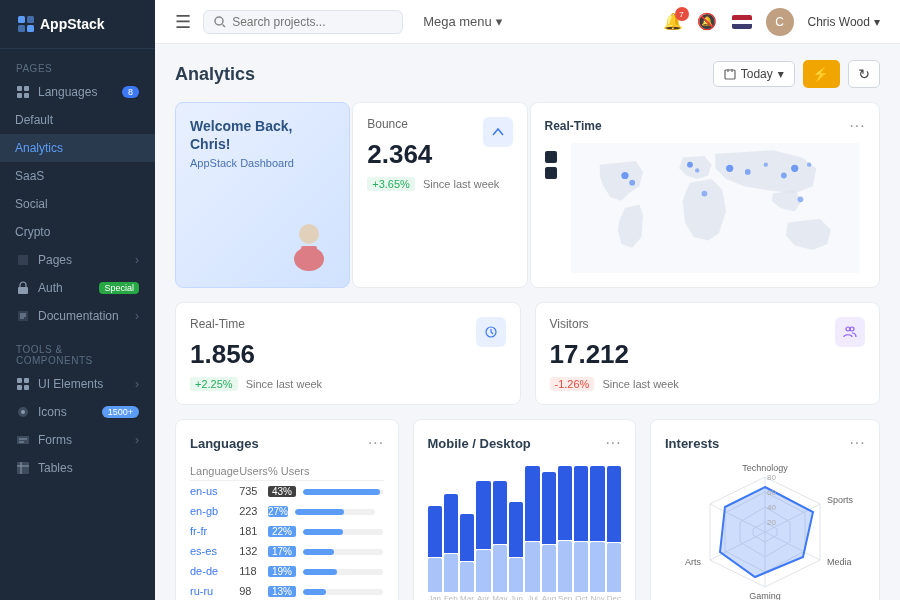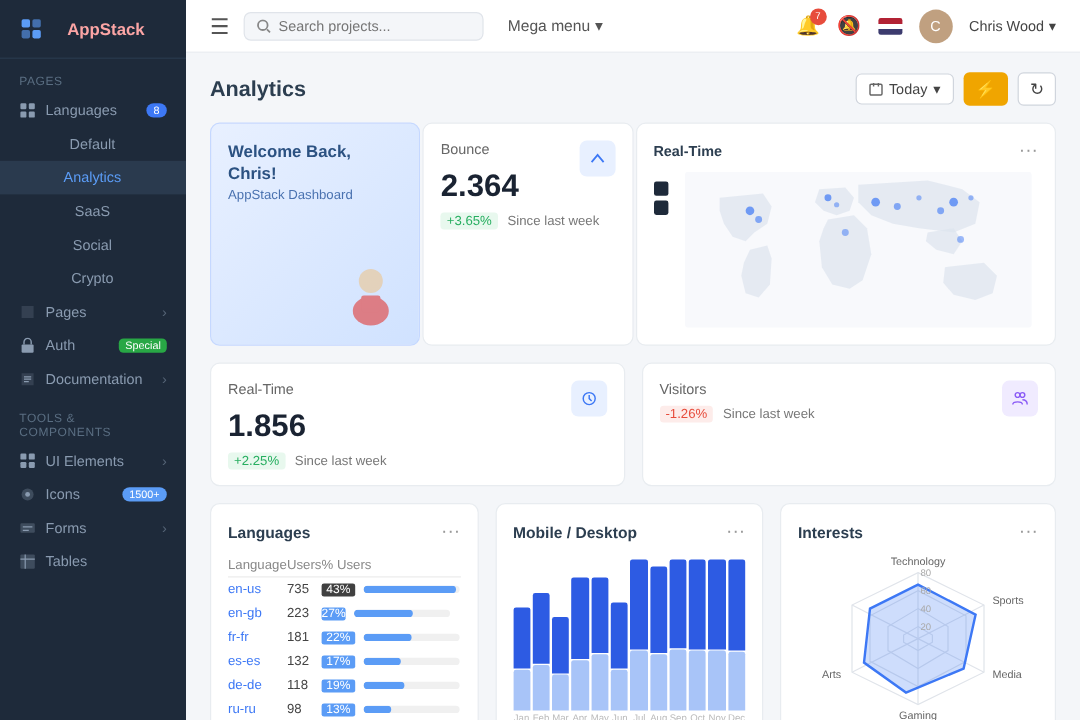--- a/index.html
+++ b/index.html
@@ -1,28 +1,28 @@
 <!DOCTYPE html>
 <html><head>
   <meta charset="utf-8">
   <style>
     * { box-sizing: border-box; margin: 0; padding: 0; }
     body { font-family: -apple-system, BlinkMacSystemFont, 'Segoe UI', sans-serif; font-size: 13px; background: #f4f6f9; color: #333; display: flex; height: 600px; overflow: hidden; }
 
     
     .sidebar { width: 155px; background: #1e2a3a; color: #8a9bb0; display: flex; flex-direction: column; flex-shrink: 0; overflow-y: auto; }
-    .sidebar-logo { display: flex; align-items: center; gap: 20px; padding: 14px 16px; color: #fca5a5; font-weight: 700; font-size: 14px; border-bottom: 1px solid #2a3a4e; }
+    .sidebar-logo { display: flex; align-items: center; gap: 4px; padding: 14px 16px; color: #ffffff; font-weight: 700; font-size: 14px; border-bottom: 1px solid #2a3a4e; }
     .sidebar-logo svg { width: 20px; height: 20px; }
     .sidebar-section-label { font-size: 10px; text-transform: uppercase; color: #5a6e82; padding: 14px 16px 4px; letter-spacing: 0.5px; }
     .sidebar-item { display: flex; align-items: center; gap: 8px; padding: 7px 16px; cursor: pointer; font-size: 12px; color: #8a9bb0; transition: background 0.15s; }
     .sidebar-item.active { color: #5b9cf6; background: #2a3a4e; }
     .sidebar-item .badge { margin-left: auto; background: #3d78f5; color: #fff; border-radius: 10px; font-size: 9px; padding: 1px 6px; }
     .sidebar-item .badge-special { margin-left: auto; background: #28a745; color: #fff; border-radius: 4px; font-size: 9px; padding: 1px 5px; }
     .sidebar-item .badge-count { margin-left: auto; background: #5b9cf6; color: #fff; border-radius: 10px; font-size: 9px; padding: 1px 6px; }
-    .sidebar-sub { padding-left: 15px; justify-content: center; }
+    .sidebar-sub { padding-left: 15px; }
     .sidebar-item svg { width: 14px; height: 14px; flex-shrink: 0; }
     .sidebar-chevron { margin-left: auto; opacity: 0.5; }
 
     
     .main { flex: 1; display: flex; flex-direction: column; overflow: hidden; }
 
     
     .header { background: #fff; border-bottom: 1px solid #e8ecf0; display: flex; align-items: center; padding: 0 20px; height: 44px; gap: 12px; flex-shrink: 0; }
     .hamburger { cursor: pointer; color: #555; font-size: 18px; }
     .search-box { display: flex; align-items: center; background: #f4f6f9; border: 1px solid #e0e4ea; border-radius: 6px; padding: 4px 10px; gap: 6px; flex: 0 0 200px; }
@@ -336,20 +336,21 @@
       <div class="card">
         <div class="stat-card-icon purple" style="float:right">
           <svg width="14" height="14" viewBox="0 0 14 14" fill="none">
               <circle cx="5" cy="4" r="2" stroke="#8b5cf6" stroke-width="1.2"></circle>
               <circle cx="9" cy="4" r="2" stroke="#8b5cf6" stroke-width="1.2"></circle>
               <path d="M1 12c0-3 8-3 8 0" stroke="#8b5cf6" stroke-width="1.2" fill="none"></path>
               <path d="M9 8c2 0 4 1 4 4" stroke="#8b5cf6" stroke-width="1.2" fill="none"></path>
             </svg>
         </div>
         <div class="stat-label">Visitors</div>
+        <div class="stat-value">17.212</div>
         <div class="stat-change">
           <span class="down">-1.26%</span>
           <span class="neutral">Since last week</span>
         </div>
       </div>
     </div>
 
     <div class="cards-bottom">
 
       <div class="card">

